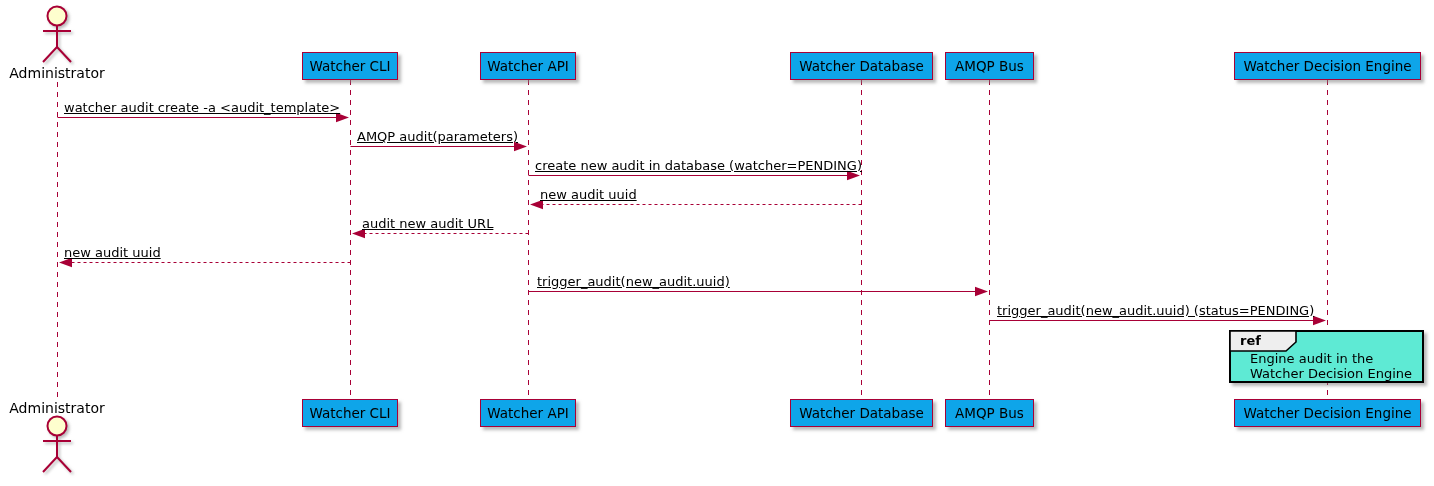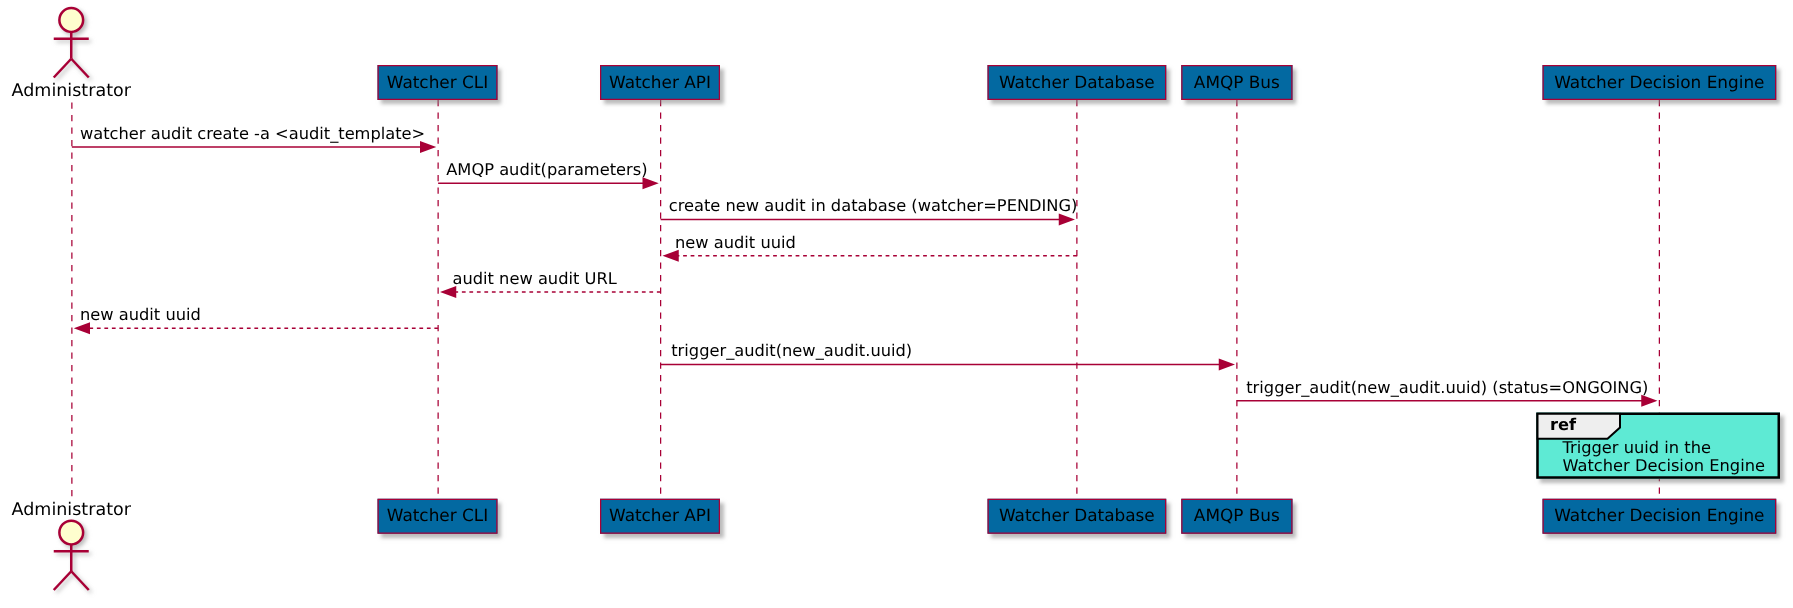--- a/index.html
+++ b/index.html
@@ -4,26 +4,26 @@
 <style>
   html,body{margin:0;padding:0;background:#ffffff;}
   .canvas{
     position:relative;width:1434px;height:486px;background:#ffffff;
     font-family:"DejaVu Sans","Liberation Sans",sans-serif;color:#000;overflow:hidden;
   }
   .layer{position:absolute;left:0;top:0;width:1434px;height:486px;}
   .actor-fig{filter:drop-shadow(2.5px 2.5px 1.5px rgba(130,130,130,0.55));}
   .pbox{
     position:absolute;height:28px;box-sizing:border-box;
-    background:#0369a1;border:1.5px solid #A80036;
+    background:#0ea5e9;border:1.5px solid #A80036;
     box-shadow:3px 3px 3px rgba(130,130,130,0.55);
     display:flex;align-items:center;justify-content:center;
     font-size:13.5px;white-space:nowrap;z-index:2;
   }
-  .msg{position:absolute;font-size:13px;white-space:nowrap;z-index:1;}
+  .msg{position:absolute;font-size:13px;white-space:nowrap;z-index:1;text-decoration:underline;}
   .actor-label{position:absolute;font-size:14px;white-space:nowrap;transform:translateX(-50%);z-index:2;}
   .refbox{
     position:absolute;left:1229px;top:330px;width:195px;height:53px;box-sizing:border-box;
     background:#5eead4;border:2px solid #000;
     box-shadow:3px 3px 3px rgba(130,130,130,0.55);z-index:3;
   }
   .reftag{position:absolute;left:-2px;top:-2px;}
   .reftag-label{position:absolute;left:9px;top:1px;font-size:13px;font-weight:bold;z-index:4;}
   .ref-content{position:absolute;left:19px;top:19px;font-size:13px;line-height:15px;}
 </style>
@@ -133,26 +133,26 @@
   <div class="actor-label" style="left:57px;top:65px;">Administrator</div>
   <div class="actor-label" style="left:57px;top:400px;">Administrator</div>
 
   <div class="msg" style="left:64px;top:100px;">watcher audit create -a &lt;audit_template&gt;</div>
   <div class="msg" style="left:357px;top:129px;">AMQP audit(parameters)</div>
   <div class="msg" style="left:535px;top:158px;">create new audit in database (watcher=PENDING)</div>
   <div class="msg" style="left:540px;top:187px;">new audit uuid</div>
   <div class="msg" style="left:362px;top:216px;">audit new audit URL</div>
   <div class="msg" style="left:64px;top:245px;">new audit uuid</div>
   <div class="msg" style="left:537px;top:274px;">trigger_audit(new_audit.uuid)</div>
-  <div class="msg" style="left:997px;top:303px;">trigger_audit(new_audit.uuid) (status=ONGOING)</div>
+  <div class="msg" style="left:997px;top:303px;">trigger_audit(new_audit.uuid) (status=PENDING)</div>
 
   <div class="refbox">
     <svg class="reftag" width="72" height="24" viewBox="0 0 72 24">
       <polygon points="1,1 67,1 67,12 57,21 1,21" fill="#EEEEEE" stroke="#000000" stroke-width="1.6"></polygon>
     </svg>
     <span class="reftag-label">ref</span>
     <div class="ref-content">
-      <div>Trigger uuid in the</div>
+      <div>Engine audit in the</div>
       <div>Watcher Decision Engine</div>
     </div>
   </div>
 
 </div>
 
 </body></html>

